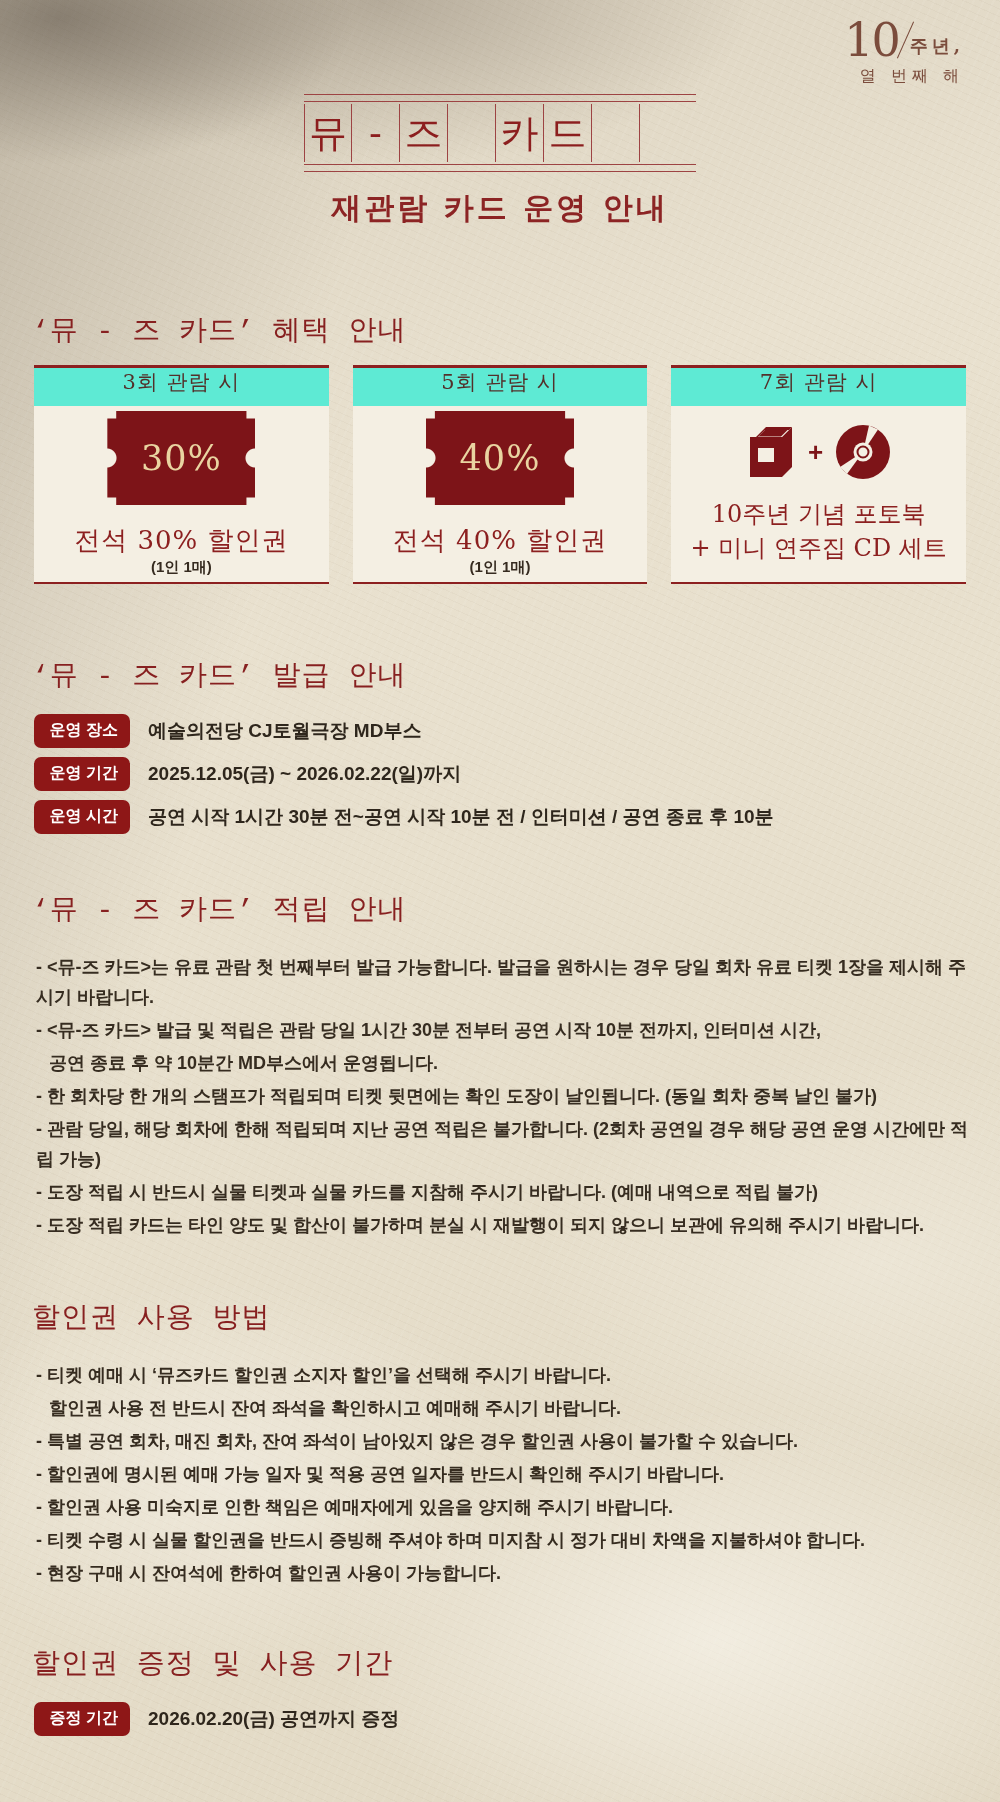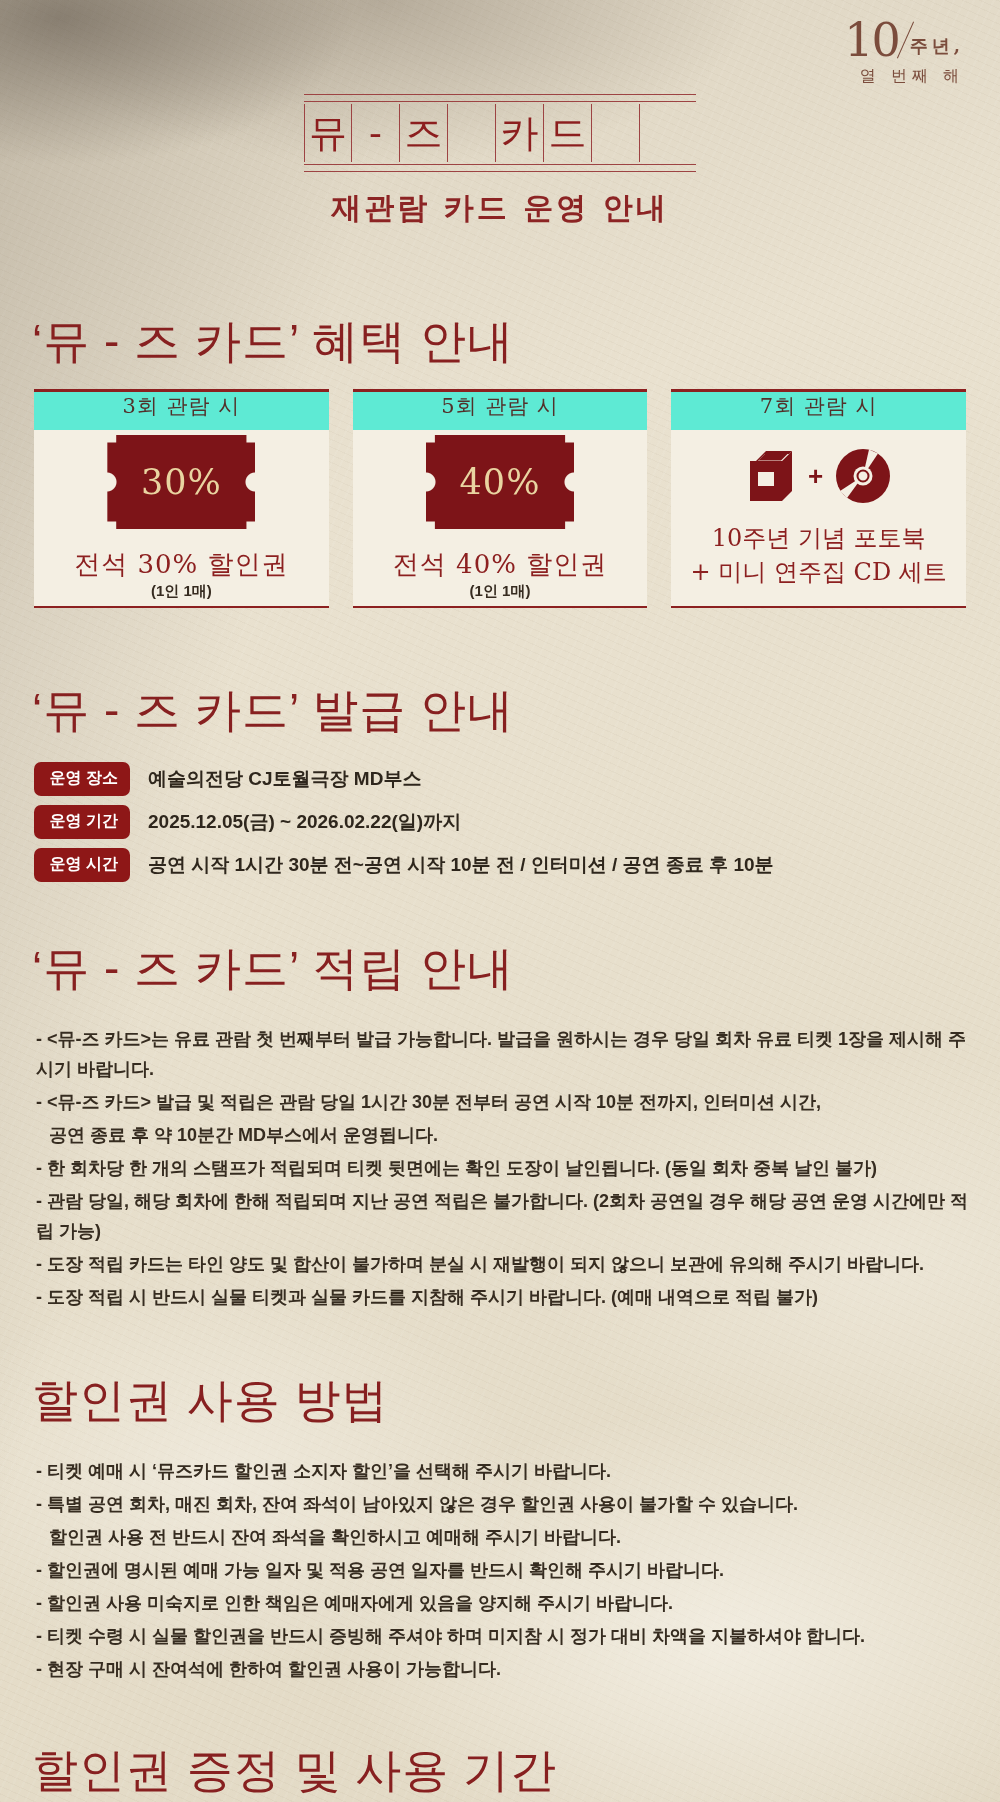--- a/index.html
+++ b/index.html
@@ -35,22 +35,22 @@
     font-family:"DejaVu Serif", serif; font-size:38px; color:#8c1e1e;
   }
   .cell:first-child{ border-left:1px solid #9d4343; }
   .cells + .rule{ margin-top:2px; }
   .subtitle{
     text-align:center; margin-top:16px; font-family:"DejaVu Serif", serif;
     font-size:30px; letter-spacing:3px; color:#8c2424;font-weight:bold;
   }
   
   .sec-heading{
-    margin-left:32px; font-family:Liberation Sans, sans-serif; font-weight:normal;
-    font-size:46px; letter-spacing:1px; color:#872020;
+    margin-left:32px; font-family:Liberation Mono, monospace; font-weight:normal;
+    font-size:28px; letter-spacing:1px; color:#872020;
   }
   
   .cards{ display:flex; gap:24px; margin:16px 34px 0; }
   .card{ flex:1; border-top:3px solid #8c2020; border-bottom:2px solid #8c2020; background:#f4efe3; }
   .card-head{
     background:#5eead4; text-align:center; padding:0 0 10px;
     font-family:"DejaVu Serif", serif; font-size:21px; color:#53302a; letter-spacing:1px;
   }
   .card-body{ height:176px; display:flex; flex-direction:column; align-items:center; justify-content:center; }
   .ticket{
@@ -192,31 +192,31 @@
   </section>
 
   <section class="sp-accum">
     <h2 class="sec-heading">‘뮤 - 즈 카드’ 적립 안내</h2>
     <div class="notes">
       <p class="note">- &lt;뮤-즈 카드&gt;는 유료 관람 첫 번째부터 발급 가능합니다. 발급을 원하시는 경우 당일 회차 유료 티켓 1장을 제시해 주시기 바랍니다.</p>
       <p class="note">- &lt;뮤-즈 카드&gt; 발급 및 적립은 관람 당일 1시간 30분 전부터 공연 시작 10분 전까지, 인터미션 시간,</p>
       <p class="note cont">공연 종료 후 약 10분간 MD부스에서 운영됩니다.</p>
       <p class="note">- 한 회차당 한 개의 스탬프가 적립되며 티켓 뒷면에는 확인 도장이 날인됩니다. (동일 회차 중복 날인 불가)</p>
       <p class="note">- 관람 당일, 해당 회차에 한해 적립되며 지난 공연 적립은 불가합니다. (2회차 공연일 경우 해당 공연 운영 시간에만 적립 가능)</p>
+      <p class="note">- 도장 적립 시 반드시 실물 티켓과 실물 카드를 지참해 주시기 바랍니다. (예매 내역으로 적립 불가)</p>
       <p class="note">- 도장 적립 카드는 타인 양도 및 합산이 불가하며 분실 시 재발행이 되지 않으니 보관에 유의해 주시기 바랍니다.</p>
-      <p class="note">- 도장 적립 시 반드시 실물 티켓과 실물 카드를 지참해 주시기 바랍니다. (예매 내역으로 적립 불가)</p>
     </div>
   </section>
 
   <section class="sp-usage">
     <h2 class="sec-heading">할인권 사용 방법</h2>
     <div class="notes">
       <p class="note">- 티켓 예매 시 ‘뮤즈카드 할인권 소지자 할인’을 선택해 주시기 바랍니다.</p>
+      <p class="note cont">할인권 사용 전 반드시 잔여 좌석을 확인하시고 예매해 주시기 바랍니다.</p>
       <p class="note">- 특별 공연 회차, 매진 회차, 잔여 좌석이 남아있지 않은 경우 할인권 사용이 불가할 수 있습니다.</p>
-      <p class="note cont">할인권 사용 전 반드시 잔여 좌석을 확인하시고 예매해 주시기 바랍니다.</p>
       <p class="note">- 할인권에 명시된 예매 가능 일자 및 적용 공연 일자를 반드시 확인해 주시기 바랍니다.</p>
       <p class="note">- 할인권 사용 미숙지로 인한 책임은 예매자에게 있음을 양지해 주시기 바랍니다.</p>
       <p class="note">- 티켓 수령 시 실물 할인권을 반드시 증빙해 주셔야 하며 미지참 시 정가 대비 차액을 지불하셔야 합니다.</p>
       <p class="note">- 현장 구매 시 잔여석에 한하여 할인권 사용이 가능합니다.</p>
     </div>
   </section>
 
   <section class="sp-period">
     <h2 class="sec-heading">할인권 증정 및 사용 기간</h2>
     <div class="info-rows">

